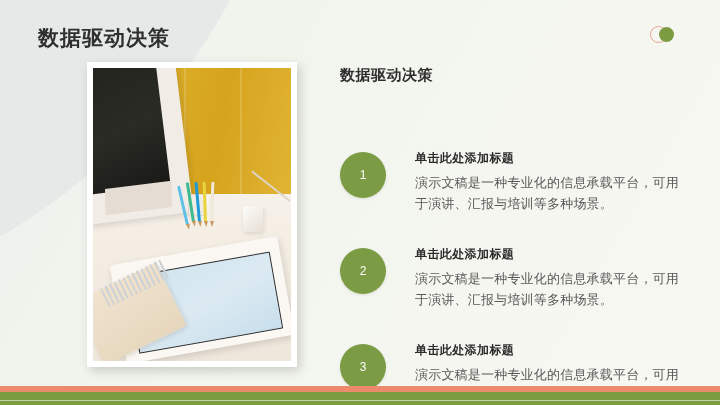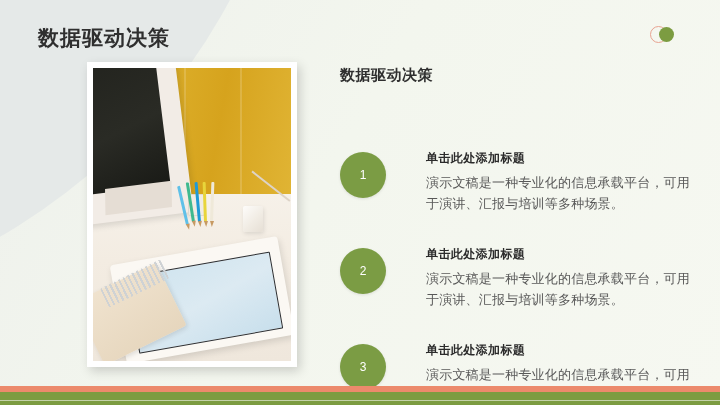--- a/index.html
+++ b/index.html
@@ -216,21 +216,21 @@
     width:46px; height:46px;
     border-radius:50%;
     background:#7b9c44;
     color:#ffffff;
     display:flex; align-items:center; justify-content:center;
     font-size:12px;
     box-shadow:0 1px 3px rgba(0,0,0,.10);
     margin-top:4px;
   }
   .item-text{
-    margin-left:40px;
+    margin-left:29px;
     padding-top:2px;
   }
   .item-heading{
     font-size:12px;
     font-weight:700;
     color:#2b2b2b;
     letter-spacing:.4px;
     margin-bottom:5px;
     white-space:nowrap;
   }

